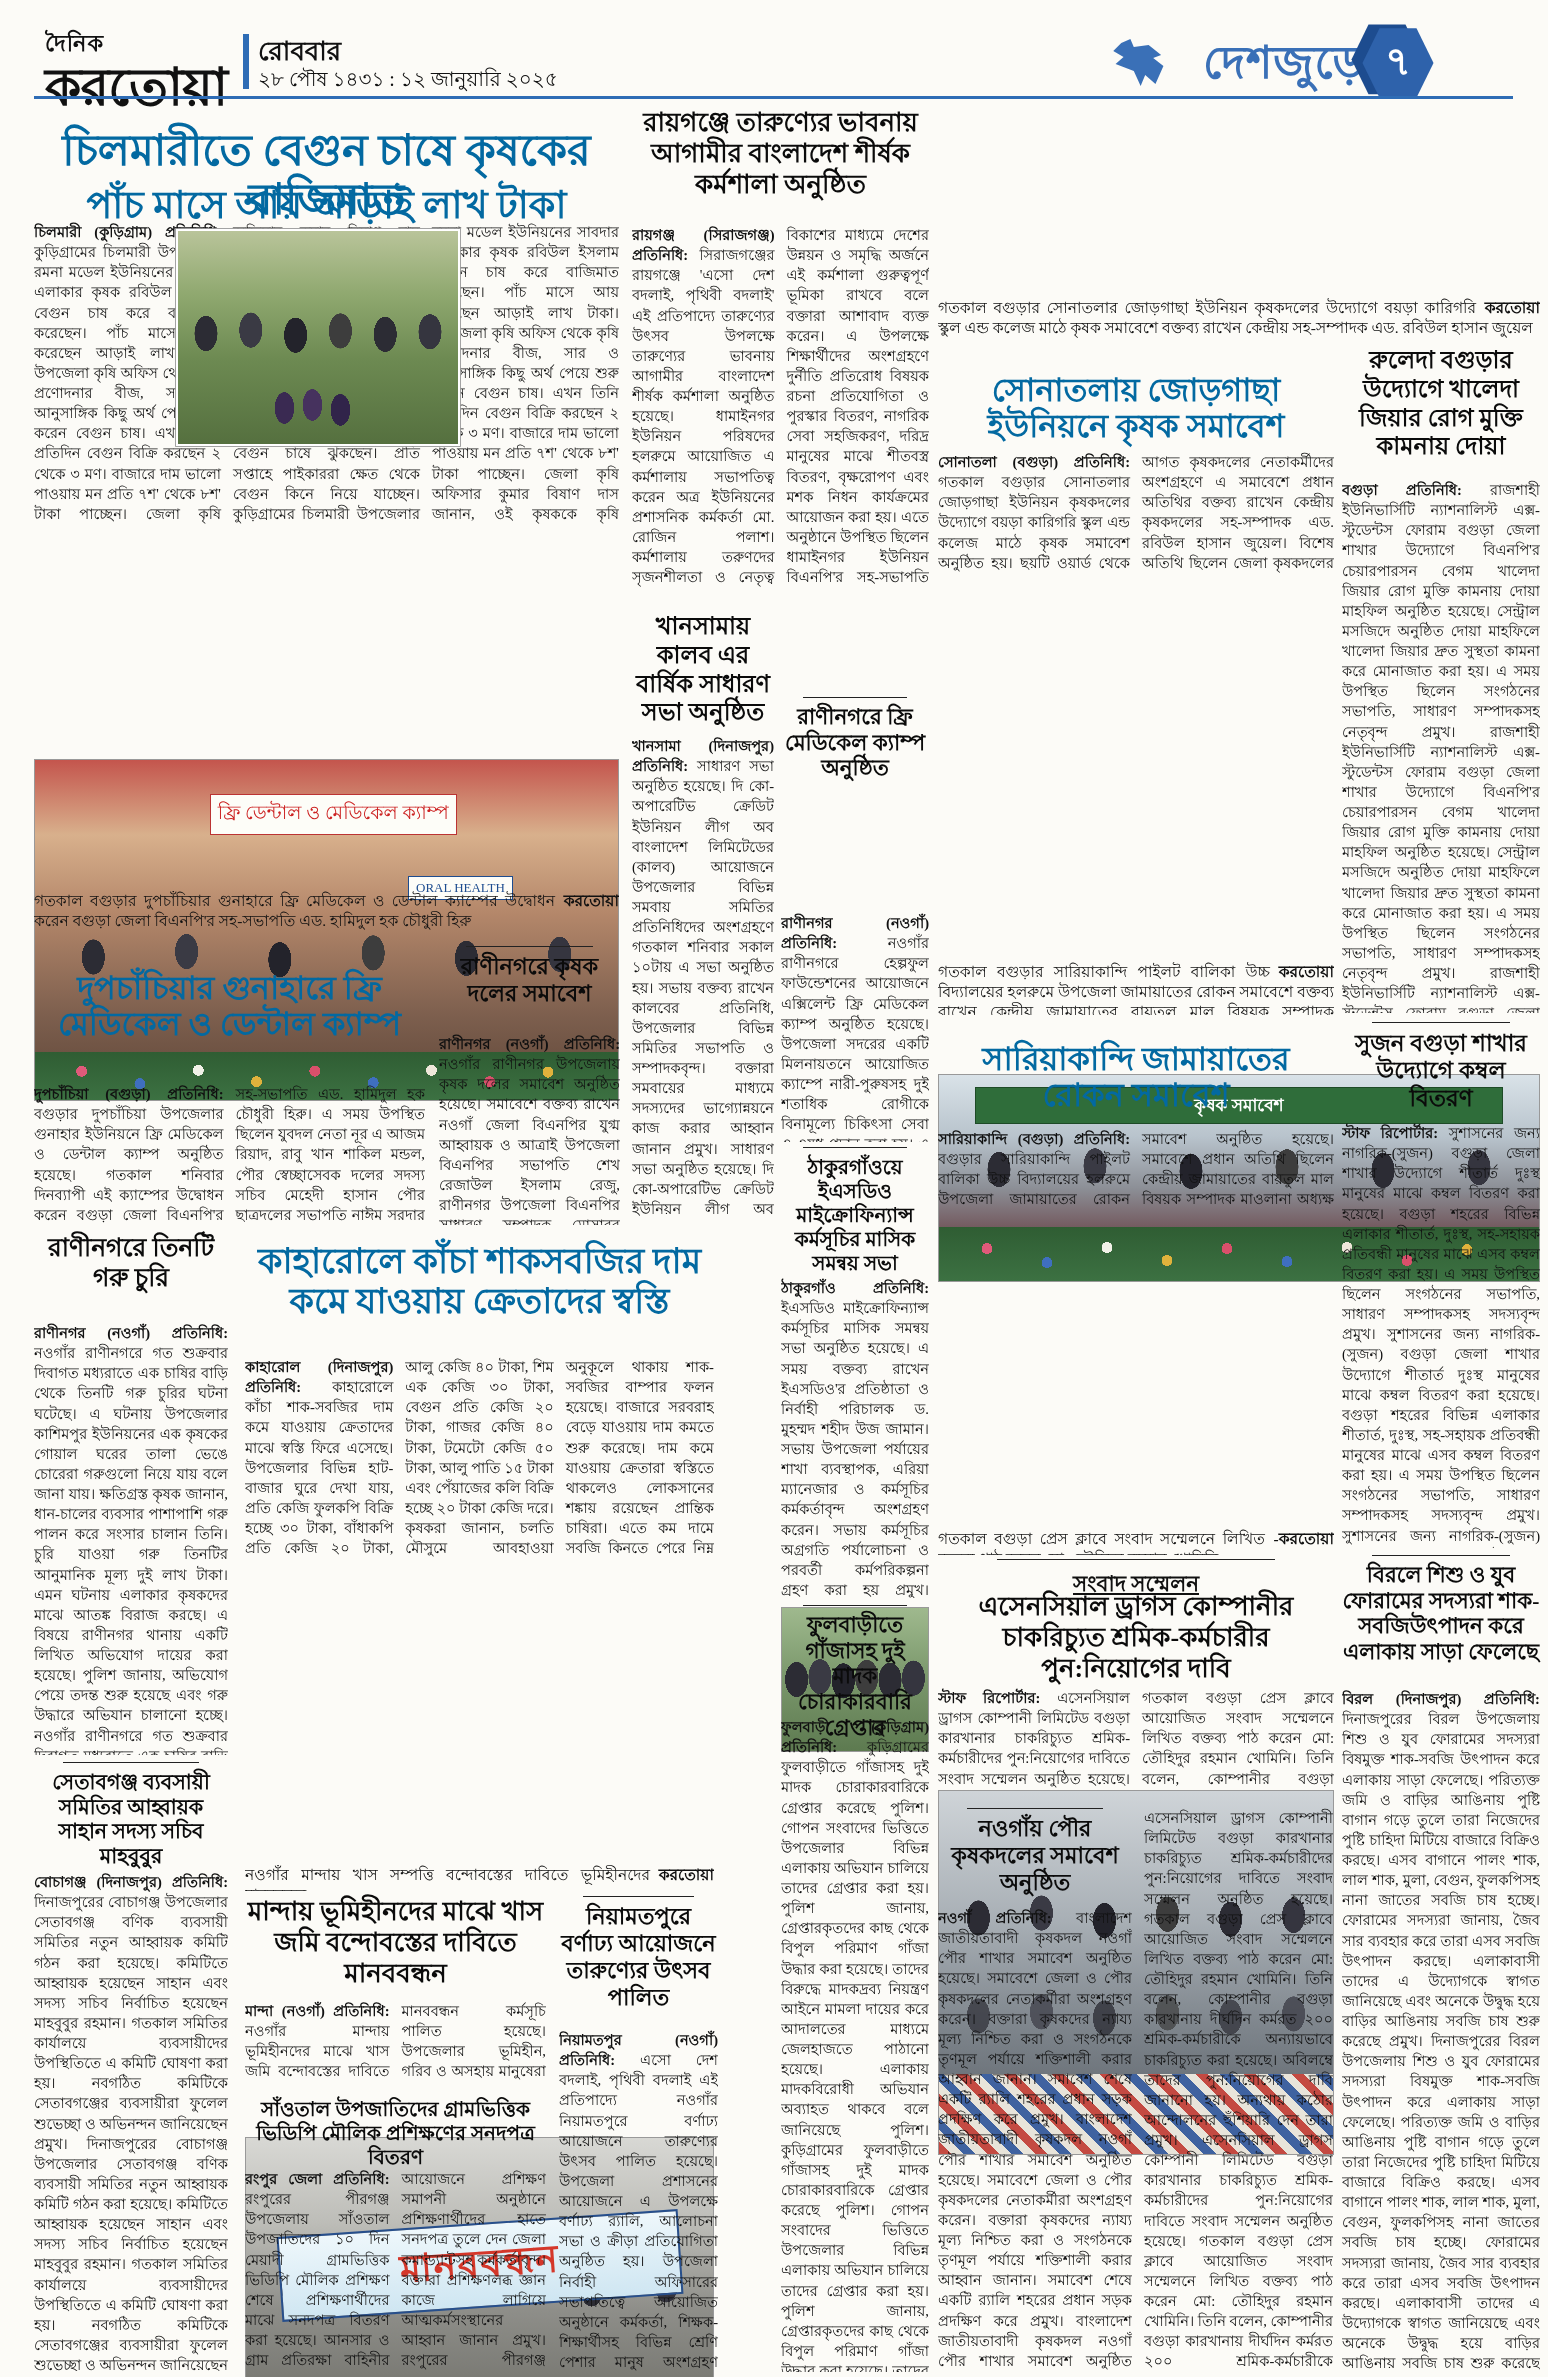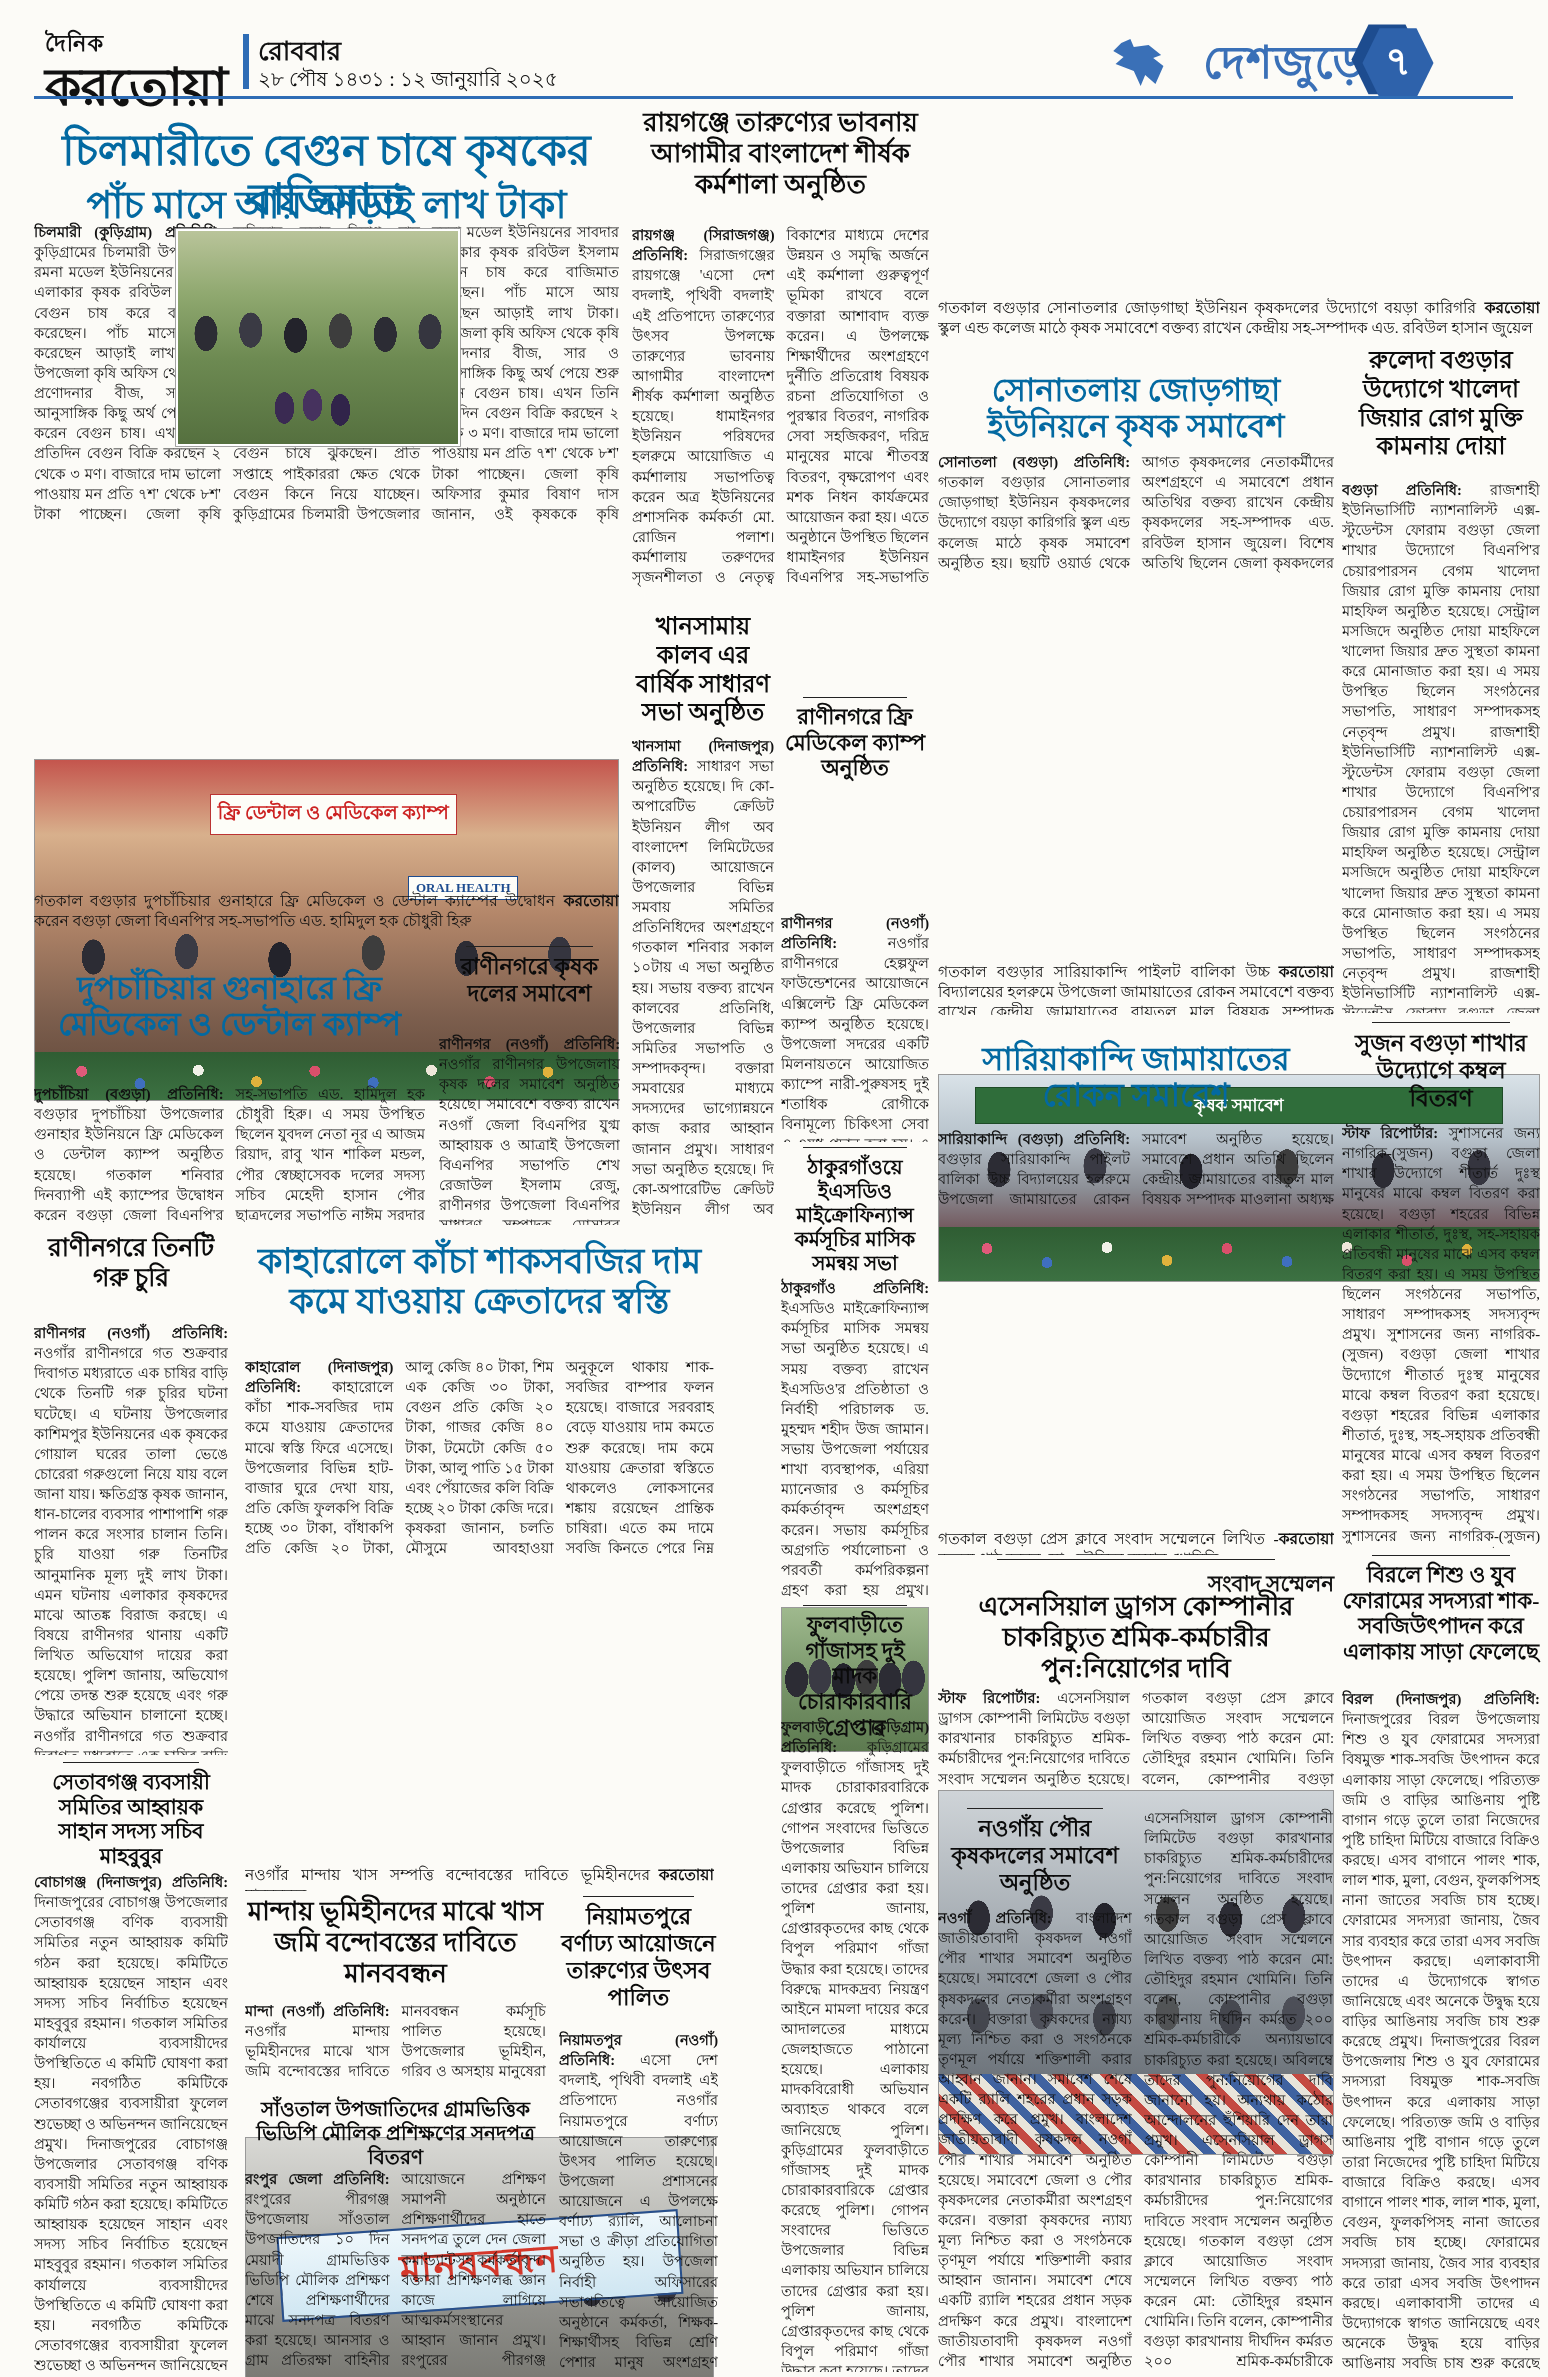--- a/index.html
+++ b/index.html
@@ -15,21 +15,21 @@
   .section-word{font-size:45px;font-weight:700;color:#3a70b7;letter-spacing:0.9px;}
   .hex{width:74px;height:74px;background:#2e62ab;clip-path:polygon(25% 3%,75% 3%,98% 50%,75% 97%,25% 97%,2% 50%);
        display:flex;align-items:center;justify-content:center;color:#fff;font-size:40px;font-weight:700;}
   .hex-shadow{width:74px;height:74px;background:#1d4c8f;clip-path:polygon(25% 3%,75% 3%,98% 50%,75% 97%,25% 97%,2% 50%);}
   .bd-map{width:57px;height:50px;background:#3a70b7;
           clip-path:polygon(18% 10%,34% 2%,40% 18%,66% 14%,88% 34%,74% 40%,92% 56%,78% 92%,60% 74%,52% 96%,40% 66%,8% 52%,22% 38%,4% 26%);}
   .blue-rule{background:#2e6cb5;height:3.4px;}
   
   .hl{font-weight:700;text-align:center;line-height:1.14;color:#0369a1;margin-top:19px;}
   .hl-sm{font-weight:700;text-align:center;line-height:1.2;color:#0b0b0b;}
-  .kicker{font-weight:700;text-align:right;}
+  .kicker{font-weight:700;text-align:center;text-decoration:underline;}
   .sep::before{content:"";display:block;width:70%;margin:0 auto 6.9px auto;border-top:1.7px solid #222;}
   
   .body{font-size:14.6px;line-height:1.38;text-align:justify;overflow:hidden;}
   .body b{font-weight:700;}
   .cols-2{column-count:2;column-gap:12px;}
   .cols-3{column-count:3;column-gap:12px;}
   .caption{font-size:15.5px;line-height:1.3;text-align:justify;overflow:hidden;}
   .credit{float:right;font-weight:700;padding-left:8.6px;}
   
   .photo{overflow:hidden;position:relative;border:0.9px solid #999;}
@@ -55,21 +55,21 @@
                radial-gradient(7.7px 7.7px at 58% 64%,#3f6fbf 70%,transparent 71%),
                radial-gradient(7.7px 7.7px at 68% 38%,#efe7da 70%,transparent 71%),
                radial-gradient(7.7px 7.7px at 78% 62%,#d9506b 70%,transparent 71%),
                radial-gradient(7.7px 7.7px at 88% 42%,#e0b23c 70%,transparent 71%),
                linear-gradient(180deg,#2f5d33 0%,#3c7142 100%);}
   .tablecloth{position:absolute;left:0;right:0;bottom:0;height:22%;
     background:repeating-linear-gradient(45deg,#c44a42 0 8.6px,#e8e4da 8.6px 17px,#3f62a0 17px 26px,#e8e4da 26px 34px);}
   .banner-strip{position:absolute;left:6%;right:6%;top:6%;background:#2f6d3a;color:#fff;
     font-size:17px;font-weight:700;text-align:center;padding:3.4px 0;border:0.9px solid #1e4b27;}
   .sign{position:absolute;background:#fdfdf8;border:1.7px solid #b33;color:#c22;
-    font-weight:700;text-align:left;padding:3.4px 6.9px;}
+    font-weight:400;text-align:left;padding:3.4px 6.9px;}
   .big-banner{position:absolute;left:7%;right:7%;top:30%;background:linear-gradient(180deg,#eef7fb,#cfe6f2);
     border:2.6px solid #274f8c;color:#d4372a;font-weight:700;text-align:center;
     transform:rotate(-4deg);padding:8.6px 3.4px;font-size:38px;letter-spacing:1.7px;}
   .eggplants{position:absolute;left:30%;bottom:8%;width:40%;height:18%;
     background:radial-gradient(13.8px 22.4px at 20% 50%,#3a2a52 70%,transparent 71%),
                radial-gradient(13.8px 22.4px at 45% 42%,#46325e 70%,transparent 71%),
                radial-gradient(13.8px 22.4px at 70% 55%,#31244a 70%,transparent 71%);}
 </style>
 </head>
 <body>

